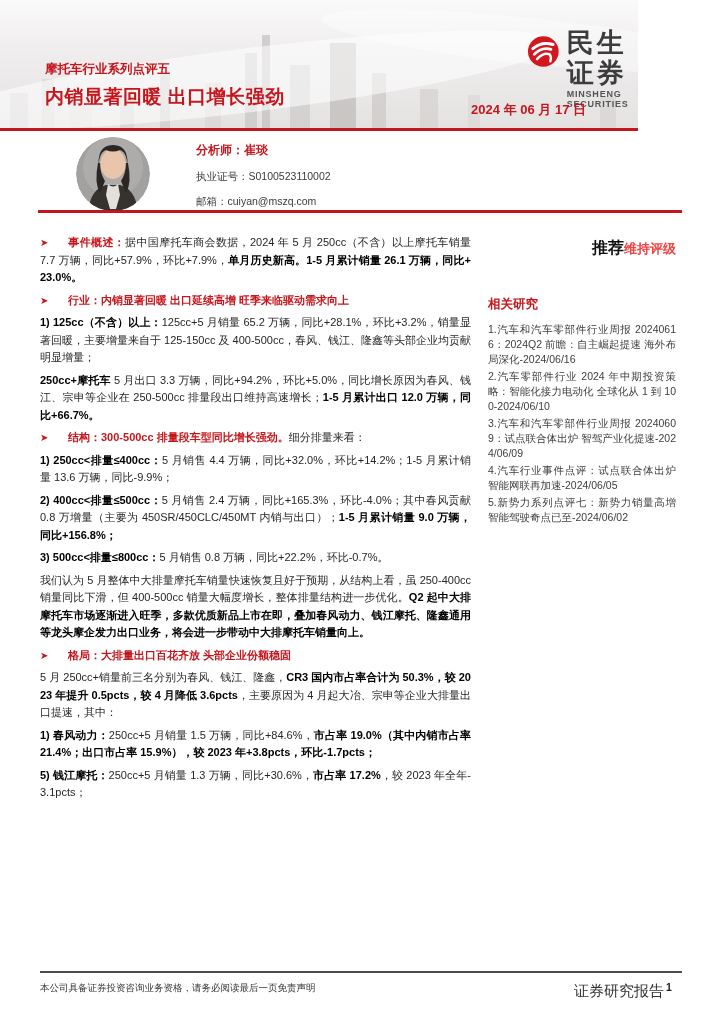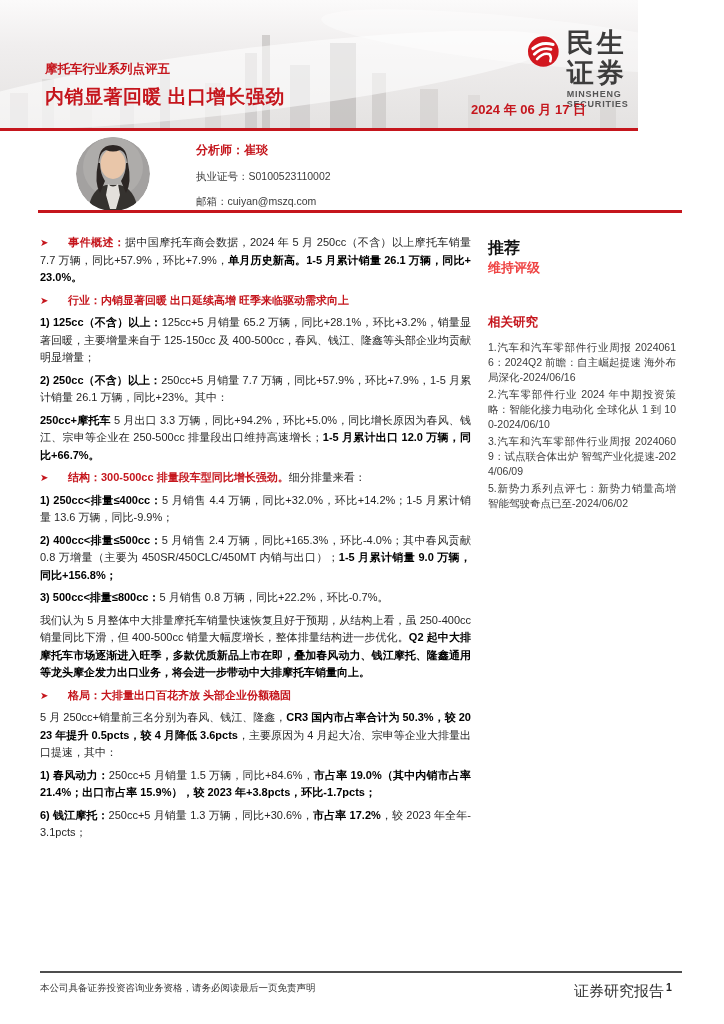--- a/index.html
+++ b/index.html
@@ -31,21 +31,21 @@
   .divider{position:absolute;left:38px;top:210px;width:644px;height:3px;background:var(--red);}
   
   .body-col{position:absolute;left:40px;top:234px;width:431px;}
   .para{margin:0 0 5px;font-size:11px;line-height:17.5px;text-align:justify;word-break:break-all;color:var(--ink);}
   .marker{color:var(--red);display:inline-block;width:28px;font-size:10px;}
   .run-normal{color:var(--ink);}
   .run-bold{font-weight:700;color:#000;}
   .run-red-bold{font-weight:700;color:var(--red);}
   
   .sidebar{position:absolute;left:488px;top:238px;width:188px;}
-  .rating-row{display:flex;justify-content:flex-end;align-items:baseline;flex-direction:column;}
+  .rating-row{display:flex;justify-content:flex-end;align-items:baseline;}
   .rating{font-size:16px;font-weight:700;color:#111;}
   .rating-action{font-size:13px;font-weight:700;color:#ef4444;}
   .related{margin-top:37px;}
   .rel-title{font-size:12.5px;font-weight:700;color:var(--red);margin-bottom:9px;}
   .rel-list{margin:0;padding:0;list-style:none;}
   .rel-list li{font-size:10.5px;line-height:15px;color:#3d3d3d;text-align:justify;word-break:break-all;margin:0 0 2px;}
   
   .foot-line{position:absolute;left:40px;top:971px;width:642px;height:2px;background:#4d4d4d;}
   .foot-left{position:absolute;left:40px;top:982px;font-size:9.5px;color:#333;}
   .foot-type{position:absolute;left:562px;top:982px;font-size:15px;color:#333;margin-left:12px;}
@@ -118,44 +118,44 @@
       <div class="arow">邮箱：cuiyan@mszq.com</div>
     </div>
   </section>
 
   <div class="divider"></div>
 
   <main class="body-col">
       <p class="para"><span class="marker">➤</span><span class="run-red-bold">事件概述：</span><span class="run-normal">据中国摩托车商会数据，2024 年 5 月 250cc（不含）以上摩托车销量 7.7 万辆，同比+57.9%，环比+7.9%，</span><span class="run-bold">单月历史新高。1-5 月累计销量 26.1 万辆，同比+23.0%。</span></p>
       <p class="para"><span class="marker">➤</span><span class="run-red-bold">行业：内销显著回暖 出口延续高增 旺季来临驱动需求向上</span></p>
       <p class="para"><span class="run-bold">1) 125cc（不含）以上：</span><span class="run-normal">125cc+5 月销量 65.2 万辆，同比+28.1%，环比+3.2%，销量显著回暖，主要增量来自于 125-150cc 及 400-500cc，春风、钱江、隆鑫等头部企业均贡献明显增量；</span></p>
-      <p class="para"><span class="run-bold">2) 250cc（不含）以上：</span><span class="run-normal">250cc+5 月销量 7.7 万辆，同比+57.9%，环比+7.9%，1-5 月累计销量 26.1 万辆，同比+23%。其中：</span></p>
       <p class="para"><span class="run-bold">250cc+摩托车</span><span class="run-normal"> 5 月出口 3.3 万辆，同比+94.2%，环比+5.0%，同比增长原因为春风、钱江、宗申等企业在 250-500cc 排量段出口维持高速增长；</span><span class="run-bold">1-5 月累计出口 12.0 万辆，同比+66.7%。</span></p>
       <p class="para"><span class="marker">➤</span><span class="run-red-bold">结构：300-500cc 排量段车型同比增长强劲。</span><span class="run-normal">细分排量来看：</span></p>
       <p class="para"><span class="run-bold">1) 250cc&lt;排量≤400cc：</span><span class="run-normal">5 月销售 4.4 万辆，同比+32.0%，环比+14.2%；1-5 月累计销量 13.6 万辆，同比-9.9%；</span></p>
       <p class="para"><span class="run-bold">2) 400cc&lt;排量≤500cc：</span><span class="run-normal">5 月销售 2.4 万辆，同比+165.3%，环比-4.0%；其中春风贡献 0.8 万增量（主要为 450SR/450CLC/450MT 内销与出口）；</span><span class="run-bold">1-5 月累计销量 9.0 万辆，同比+156.8%；</span></p>
       <p class="para"><span class="run-bold">3) 500cc&lt;排量≤800cc：</span><span class="run-normal">5 月销售 0.8 万辆，同比+22.2%，环比-0.7%。</span></p>
       <p class="para"><span class="run-normal">我们认为 5 月整体中大排量摩托车销量快速恢复且好于预期，从结构上看，虽 250-400cc 销量同比下滑，但 400-500cc 销量大幅度增长，整体排量结构进一步优化。</span><span class="run-bold">Q2 起中大排摩托车市场逐渐进入旺季，多款优质新品上市在即，叠加春风动力、钱江摩托、隆鑫通用等龙头摩企发力出口业务，将会进一步带动中大排摩托车销量向上。</span></p>
       <p class="para"><span class="marker">➤</span><span class="run-red-bold">格局：大排量出口百花齐放 头部企业份额稳固</span></p>
       <p class="para"><span class="run-normal">5 月 250cc+销量前三名分别为春风、钱江、隆鑫，</span><span class="run-bold">CR3 国内市占率合计为 50.3%，较 2023 年提升 0.5pcts，较 4 月降低 3.6pcts</span><span class="run-normal">，主要原因为 4 月起大冶、宗申等企业大排量出口提速，其中：</span></p>
       <p class="para"><span class="run-bold">1) 春风动力：</span><span class="run-normal">250cc+5 月销量 1.5 万辆，同比+84.6%，</span><span class="run-bold">市占率 19.0%（其中内销市占率 21.4%；出口市占率 15.9%），较 2023 年+3.8pcts，环比-1.7pcts；</span></p>
-      <p class="para"><span class="run-bold">6) 钱江摩托：</span><span class="run-normal">250cc+5 月销量 1.3 万辆，同比+30.6%，</span><span class="run-bold">市占率 17.2%</span><span class="run-normal">，较 2023 年全年-3.1pcts；</span></p>
+      <p class="para"><span class="run-bold">5) 钱江摩托：</span><span class="run-normal">250cc+5 月销量 1.3 万辆，同比+30.6%，</span><span class="run-bold">市占率 17.2%</span><span class="run-normal">，较 2023 年全年-3.1pcts；</span></p>
     </main>
 
   <aside class="sidebar">
     <div class="rating-row">
       <span class="rating">推荐</span>
       <span class="rating-action">维持评级</span>
     </div>
     <div class="related">
       <div class="rel-title">相关研究</div>
       <ol class="rel-list">
           <li>1.汽车和汽车零部件行业周报 20240616：2024Q2 前瞻：自主崛起提速 海外布局深化-2024/06/16</li>
           <li>2.汽车零部件行业 2024 年中期投资策略：智能化接力电动化 全球化从 1 到 100-2024/06/10</li>
           <li>3.汽车和汽车零部件行业周报 20240609：试点联合体出炉 智驾产业化提速-2024/06/09</li>
+          <li>4.汽车行业事件点评：试点联合体出炉 智能网联再加速-2024/06/05</li>
           <li>5.新势力系列点评七：新势力销量高增 智能驾驶奇点已至-2024/06/02</li>
         </ol>
     </div>
   </aside>
 
   <footer>
     <div class="foot-line"></div>
     <div class="foot-left">本公司具备证券投资咨询业务资格，请务必阅读最后一页免责声明</div>
     <div class="foot-type">证券研究报告</div>
     <div class="foot-page">1</div>

